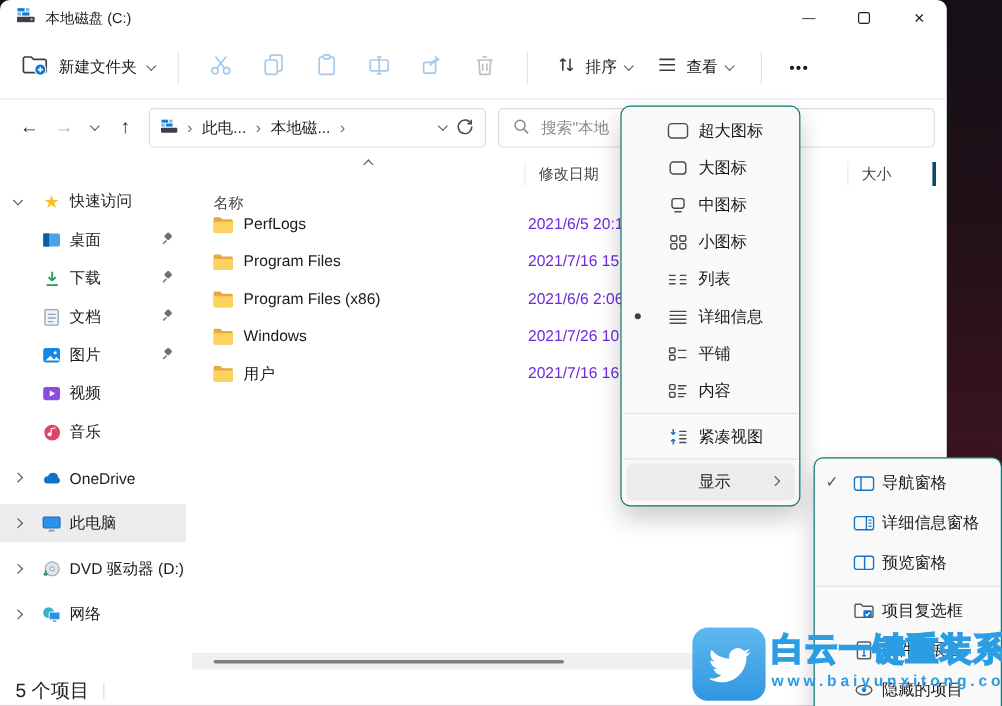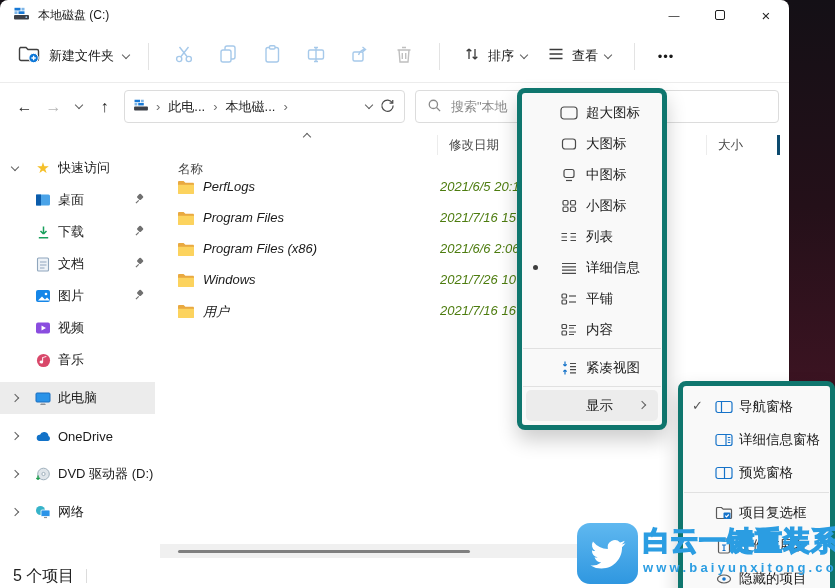--- a/index.html
+++ b/index.html
@@ -50,33 +50,33 @@
   .si.sel{background:#ececec;width:155px;}
   .si.gap{margin-top:6px;}
   .star{color:#f5c02a;font-size:15px;}
   .filearea{flex:1;position:relative;font-size:13px;}
   .fheader{height:30px;display:flex;align-items:center;color:#454545;font-size:12.5px;position:relative;}
   .col-name{width:279px;padding-left:20px;margin-top:48px;}
   .col-date,.col-size{padding-left:11px;border-left:1px solid #ececec;height:20px;line-height:20px;}
   .col-date{width:269px;}
   .col-size{width:74px;border-right:3px solid #0c4a6e;}
   .sortcaret{position:absolute;left:146px;top:1px;}
-  .frows{margin-top:12px;font-style:italic;}
+  .frows{margin-top:12px;}
   .frow{height:31px;position:relative;}
   .fr-icon{position:absolute;left:19px;top:8px;}
   .fr-name{position:absolute;left:45px;top:7px;color:#1a1a1a;white-space:nowrap;}
-  .fr-date{position:absolute;left:282px;top:7px;color:#4d7c0f;white-space:nowrap;}
+  .fr-date{position:absolute;left:282px;top:7px;color:#6d28d9;white-space:nowrap;}
   .hscroll{position:absolute;left:2px;top:414px;width:420px;height:14px;background:#f0f0f0;}
   .hthumb{position:absolute;left:18px;top:6px;width:292px;height:3px;background:#7f7f7f;border-radius:2px;}
   
   .statusbar{position:absolute;left:0;bottom:0;width:789px;height:24px;background:#fff;
     display:flex;align-items:center;padding-left:13px;font-size:16px;color:#222;}
   .st-sep{width:1px;height:14px;background:#dcdcdc;margin-left:12px;}
   
-  .menu{position:absolute;background:#f9f9f9;border:5px solid #0f766e;border-radius:8px;
+  .menu{position:absolute;background:#f9f9f9;border:1px solid #0f766e;border-radius:8px;
     box-shadow:0 10px 20px rgba(0,0,0,.20);padding:4px 0;font-size:13.5px;color:#1a1a1a;}
   .view-menu{left:517px;top:88px;width:150px;z-index:20;}
   .mi{height:31px;margin:0 4px;border-radius:5px;position:relative;}
   .mi .mi-bullet{position:absolute;left:7px;top:13px;width:5px;height:5px;border-radius:50%;background:#3f3f3f;}
   .mi .mi-icon{position:absolute;left:34px;top:50%;transform:translateY(-50%);width:18px;display:flex;justify-content:center;}
   .mi .mi-label{position:absolute;left:60px;line-height:31px;white-space:nowrap;}
   .mi .mi-chev{position:absolute;right:13px;top:12px;}
   .mi.hl{background:#ececec;}
   .msep{height:1px;background:#e1e1e1;margin:3px 1px;}
   .sub-menu{left:678px;top:381px;width:157px;z-index:25;}
@@ -305,38 +305,38 @@
       </div>
       <div class="si">
         <span class="ic">
             <svg width="15" height="15" viewBox="0 0 16 16">
               <circle cx="8" cy="8" r="7" fill="#d9486a"></circle>
               <path d="M11 4.2 7.6 5v4.6a1.9 1.6 0 1 1-1-1.4V4.4L11 3.2z" fill="#fff"></path>
             </svg>
           </span>
         <span class="lbl">音乐</span>
       </div>
+      <div class="si gap">
+        <span class="tw chev right"></span>
+        <span class="ic">
+            <svg width="17" height="12" viewBox="0 0 17 12">
+              <path d="M4.6 11a3.1 3.1 0 0 1 .4-6.2A4.4 4.4 0 0 1 13.5 6a2.7 2.7 0 0 1-.4 5z" fill="#1272c8"></path>
+            </svg>
+          </span>
+        <span class="lbl">OneDrive</span>
+      </div>
       <div class="si gap sel">
         <span class="tw chev right"></span>
         <span class="ic">
             <svg width="16" height="15" viewBox="0 0 16 15">
               <rect x="1" y="2" width="14" height="9" rx="1" fill="#2a93e8" stroke="#1a6fc0" stroke-width="1"></rect>
               <path d="M6 12.5h4l.9 1.5H5.1z" fill="#8d9298"></path>
             </svg>
           </span>
         <span class="lbl">此电脑</span>
-      </div>
-      <div class="si gap">
-        <span class="tw chev right"></span>
-        <span class="ic">
-            <svg width="17" height="12" viewBox="0 0 17 12">
-              <path d="M4.6 11a3.1 3.1 0 0 1 .4-6.2A4.4 4.4 0 0 1 13.5 6a2.7 2.7 0 0 1-.4 5z" fill="#1272c8"></path>
-            </svg>
-          </span>
-        <span class="lbl">OneDrive</span>
       </div>
       <div class="si gap">
         <span class="tw chev right"></span>
         <span class="ic">
             <svg width="16" height="15" viewBox="0 0 16 15">
               <circle cx="8.5" cy="7" r="5.8" fill="#dfe5ea" stroke="#9fb0bc" stroke-width="1"></circle>
               <circle cx="8.5" cy="7" r="1.6" fill="#fff" stroke="#9fb0bc"></circle>
               <path d="M3 8.5v4M3 12.5 1.4 11M3 12.5 4.6 11" stroke="#1f9e4e" stroke-width="1.4" fill="none"></path>
             </svg>
           </span>

